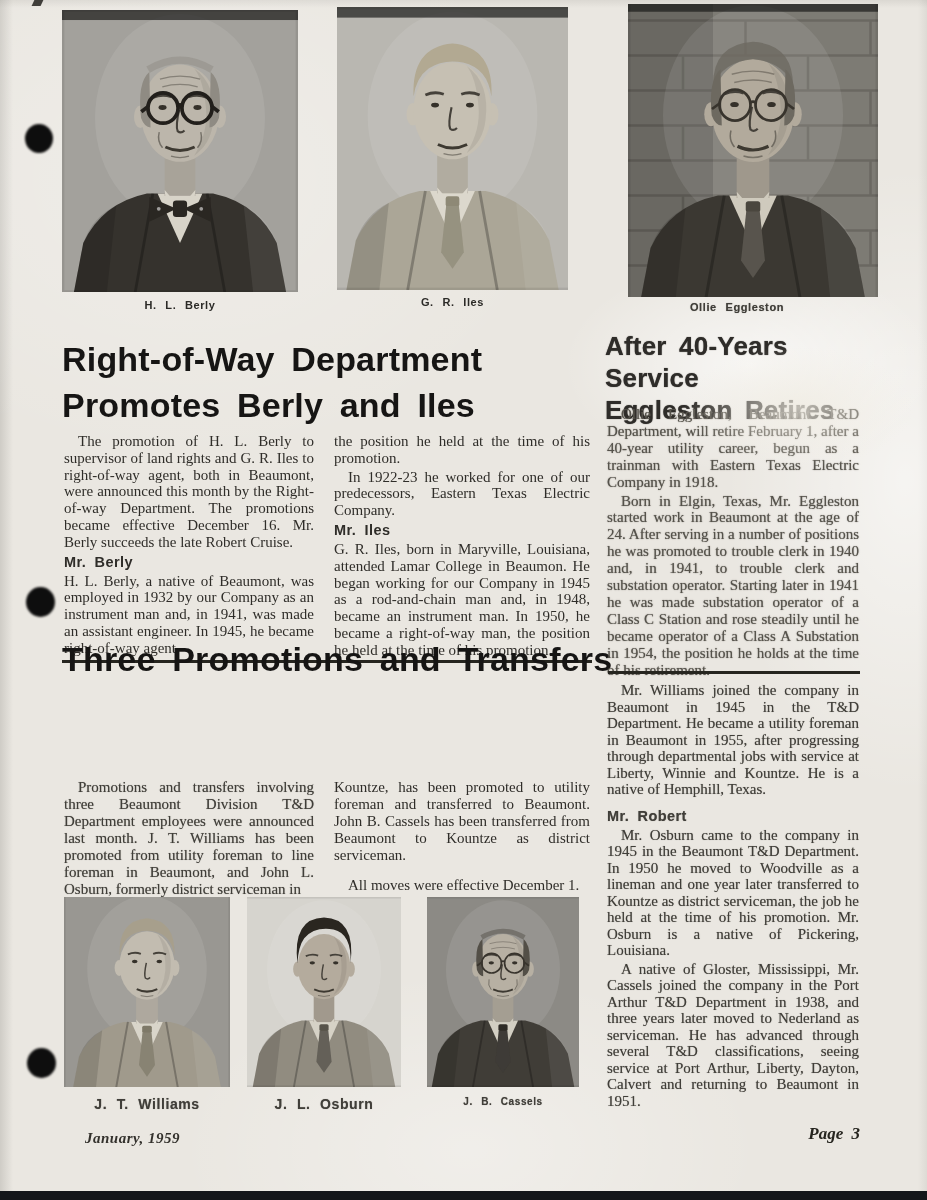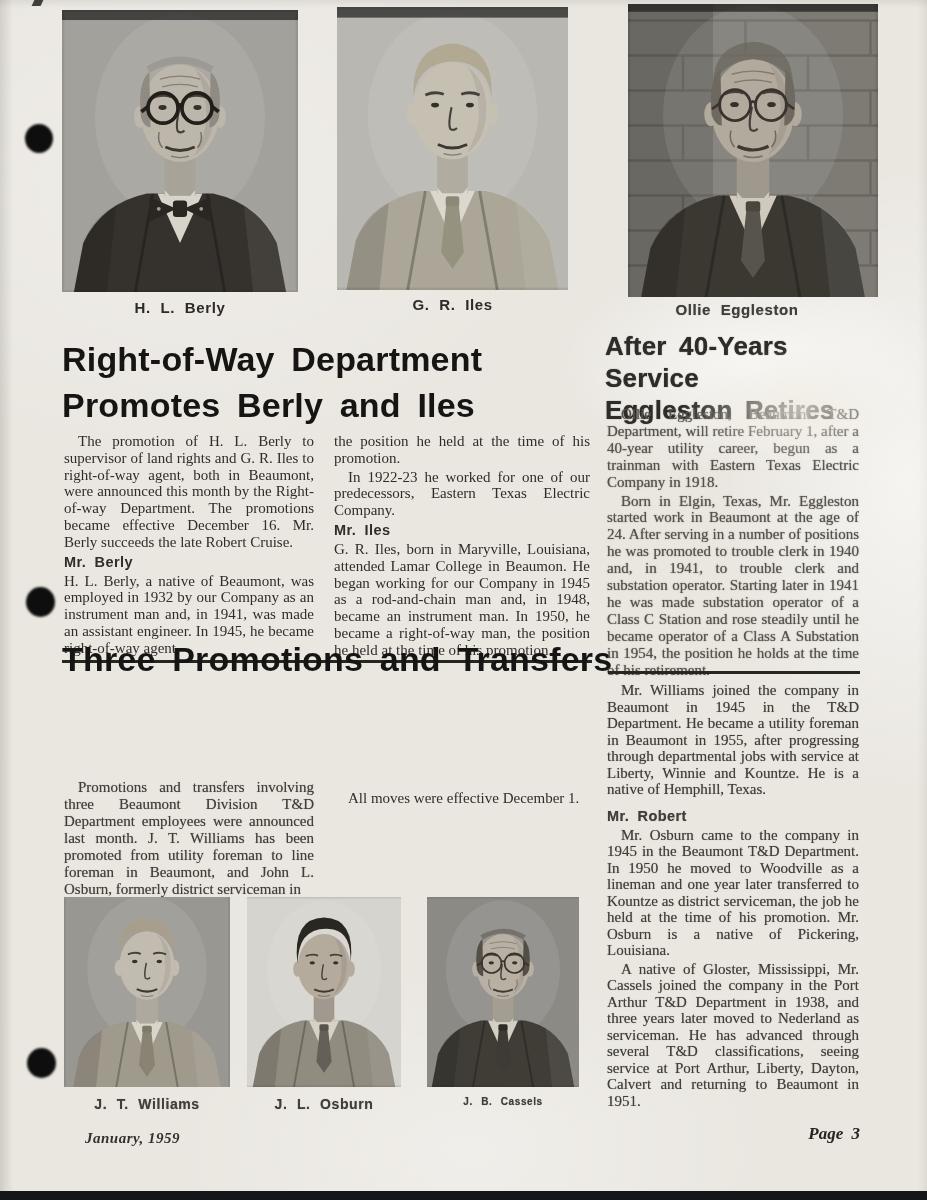--- a/index.html
+++ b/index.html
@@ -15,21 +15,21 @@
       linear-gradient(90deg, rgba(110,108,102,.22) 0px, rgba(110,108,102,0) 13px),
       linear-gradient(270deg, rgba(110,108,102,.10) 0px, rgba(110,108,102,0) 9px),
       linear-gradient(180deg, rgba(110,108,102,.12) 0px, rgba(110,108,102,0) 8px);
     font-family:"Liberation Serif", serif;
     color:#2f2d29;
   }
   .photo{position:absolute;overflow:hidden;background:#8f8d89;}
   .photo svg{display:block;width:100%;height:100%;}
   .caption{
     position:absolute;text-align:center;
-    font-family:"Liberation Sans", sans-serif;font-weight:700;font-size:15px;
+    font-family:"Liberation Sans", sans-serif;font-weight:700;font-size:11px;
     letter-spacing:.6px;word-spacing:5px;color:#2b2a27;
   }
   .headline{
     position:absolute;font-family:"Liberation Sans", sans-serif;font-weight:700;
     color:#161514;letter-spacing:.2px;word-spacing:7px;line-height:46px;font-size:34px;
   }
   .headline-sm{
     position:absolute;font-family:"Liberation Sans", sans-serif;font-weight:700;
     color:#2e2c29;letter-spacing:.2px;word-spacing:5px;line-height:32px;font-size:26px;
     text-shadow:0 0 1.1px rgba(70,68,62,.85);
@@ -208,20 +208,21 @@
   <div class="rule" style="left:62px;top:660px;width:530px;"></div>
 
   <div class="headline" style="left:62px;top:636px;width:560px;line-height:47px;">
     <div>Three Promotions and Transfers</div>
   </div>
 
   <div class="col semi" style="left:62px;top:777px;width:254px;line-height:17px;">
     <p class="ind">Promotions and transfers involving three Beaumont Division T&amp;D Department employees were announced last month. J. T. Williams has been promoted from utility foreman to line foreman in Beaumont, and John L. Osburn, formerly district serviceman in</p>
   </div>
   <div class="col" style="left:332px;top:777px;width:260px;line-height:17px;">
+    <p>Kountze, has been promoted to utility foreman and transferred to Beaumont. John B. Cassels has been transferred from Beaumont to Kountze as district serviceman.</p>
     <p class="ind gap" style="margin-top:13px;">All moves were effective December 1.</p>
   </div>
 
   <div class="headline-sm" style="left:605px;top:330px;width:270px;">
     <div>After 40-Years Service</div>
     <div>Eggleston Retires</div>
   </div>
   <div class="col faded" style="left:605px;top:404px;width:256px;line-height:16.9px;">
     <p class="ind">Ollie Eggleston, Beaumont T&amp;D Department, will retire February 1, after a 40-year utility career, begun as a trainman with Eastern Texas Electric Company in 1918.</p>
     <p class="ind">Born in Elgin, Texas, Mr. Eggleston started work in Beaumont at the age of 24. After serving in a number of positions he was promoted to trouble clerk in 1940 and, in 1941, to trouble clerk and substation operator. Starting later in 1941 he was made substation operator of a Class C Station and rose steadily until he became operator of a Class A Substation in 1954, the position he holds at the time of his retirement.</p>

